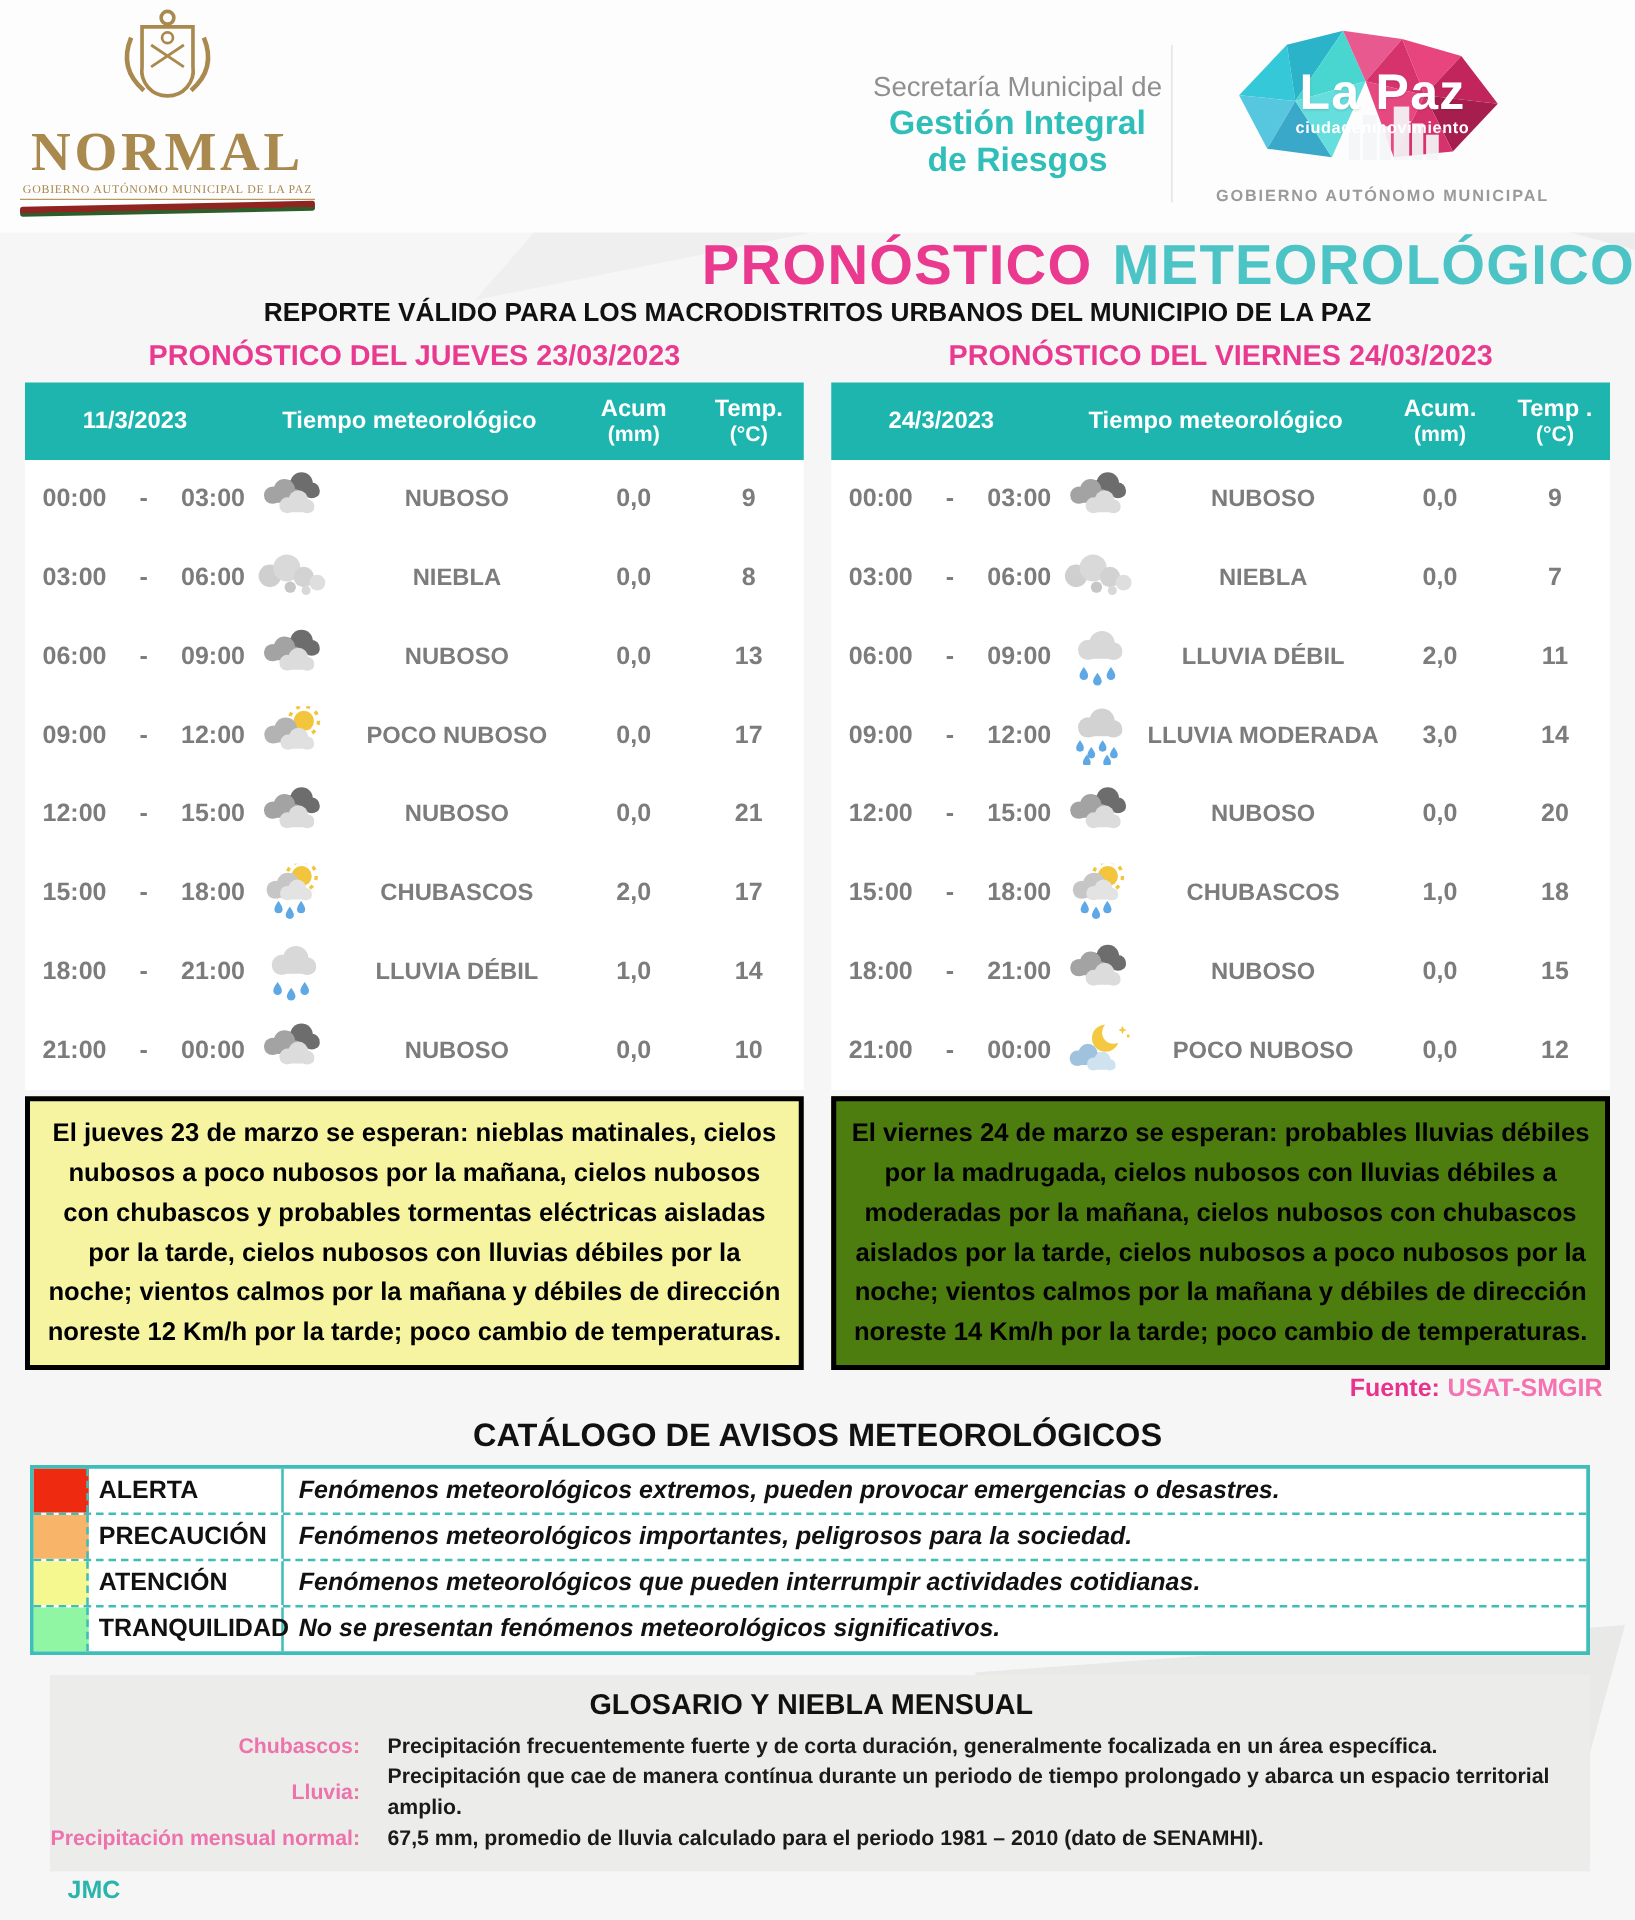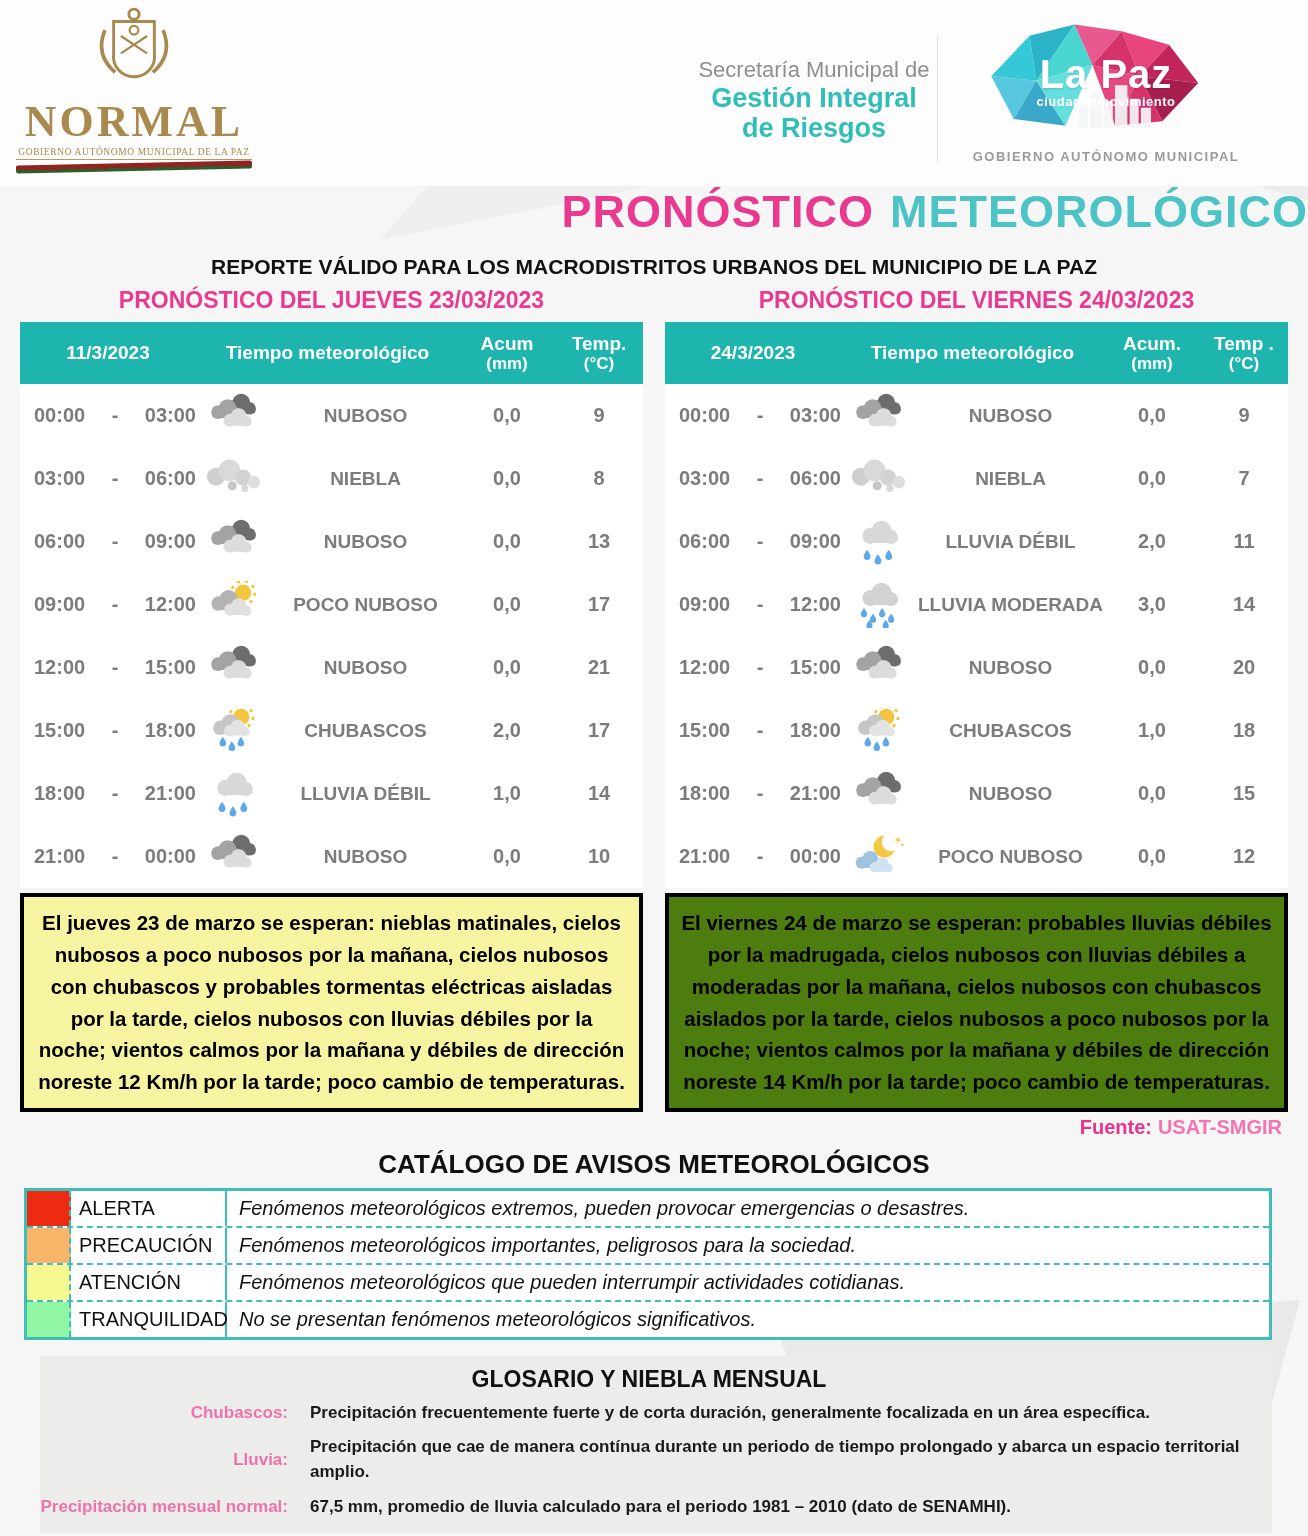--- a/index.html
+++ b/index.html
@@ -26,21 +26,21 @@
   .lapaz-art{position:relative;width:270px;height:126px;margin:0 auto;}
   .lapaz-art svg{position:absolute;left:0;top:0;}
   .lapaz-title{position:absolute;left:0;top:34px;width:270px;text-align:center;color:#fff;font-size:40px;font-weight:800;letter-spacing:1px;text-shadow:0 1px 2px rgba(0,0,0,.15);line-height:1;}
   .lapaz-sub{position:absolute;left:0;top:74px;width:270px;text-align:center;color:#fff;font-size:13px;font-weight:700;letter-spacing:.5px;}
   .lapaz-caption{margin-top:3px;color:#9a9a9a;font-size:13px;font-weight:700;letter-spacing:1.5px;}
 
   
   .main-title{text-align:right;font-size:45px;font-weight:800;letter-spacing:1px;line-height:1.05;margin-top:2px;}
   .main-title .p1{color:#e93a90;margin-right:16px;}
   .main-title .p2{color:#4cc4c6;}
-  .report-subtitle{text-align:center;font-size:21px;font-weight:800;color:#111;margin-top:20px;}
+  .report-subtitle{text-align:center;font-size:21px;font-weight:800;color:#111;margin-top:4px;}
 
   
   .tables{display:flex;gap:22px;padding:6px 20px 0 20px;align-items:flex-start;}
   .panel{width:627px;}
   .panel-title{text-align:center;font-size:23px;font-weight:800;color:#e93a90;margin:2px 0 8px;}
   .thead{display:grid;grid-template-columns:176px 76px 1fr 96px 88px;background:#1db5ae;color:#fff;height:62px;align-items:center;font-weight:800;}
   .th{text-align:center;font-size:19px;line-height:1.15;}
   .th.weather{grid-column:2 / span 2;}
   .th .unit{display:block;font-size:17px;font-weight:800;}
   .tbody{background:#fff;}
@@ -55,31 +55,31 @@
   .summary{margin-top:5px;border:4px solid #000;padding:10px 12px;text-align:center;font-size:20.5px;font-weight:800;line-height:1.55;color:#000;min-height:172px;display:flex;align-items:center;}
   .summary.yellow{background:#f6f3a1;}
   .summary.orange{background:#4d7c0f;}
 
   .fuente{text-align:right;padding:4px 26px 0 0;font-size:20px;font-weight:800;}
   .fuente .flabel{color:#e9328e;margin-right:6px;}
   .fuente .fvalue{color:#f473b0;}
 
   
   .catalog-title{text-align:center;font-size:26px;font-weight:800;color:#111;margin:10px 0 8px;}
-  .catalog{margin:0 36px 16px 24px;border:3px solid #3fbdb8;background:#fff;}
+  .catalog{margin:0 36px 16px 24px;border:3px solid #3fbdb8;background:#fff;font-weight:bold;}
   .cat-row{display:grid;grid-template-columns:44px 156px 1fr;border-bottom:2px dashed #3fbdb8;}
   .cat-row:last-child{border-bottom:none;}
   .cat-swatch{border-right:2px dashed #3fbdb8;}
   .cat-level{border-right:2px solid #3fbdb8;padding:6px 6px 6px 8px;font-size:20px;color:#111;display:flex;align-items:center;}
   .cat-desc{padding:6px 12px;font-size:20px;font-style:italic;color:#111;display:flex;align-items:center;}
 
   
   .glossary{position:relative;margin:12px 36px 0 40px;background:#ececea;padding:8px 14px 14px 0;}
   .glossary-title{text-align:center;font-size:23px;font-weight:800;color:#111;margin:2px 0 8px;}
-  .gloss-grid{display:grid;grid-template-columns:248px 1fr;row-gap:10px;align-items:center;}
+  .gloss-grid{display:grid;grid-template-columns:248px 1fr;align-items:center;}
   .gterm{text-align:right;color:#ee72ab;font-size:17px;font-weight:800;line-height:1.3;}
   .gdef{padding-left:22px;color:#1a1a1a;font-size:17px;font-weight:700;line-height:1.45;padding-right:10px;}
   .initials{margin:4px 0 0 54px;color:#2ab5ac;font-size:20px;font-weight:800;}
 </style>
 </head>
 <body>
 
 <div class="page">
   <div class="deco tri1"></div>
   <div class="deco tri2"></div>

